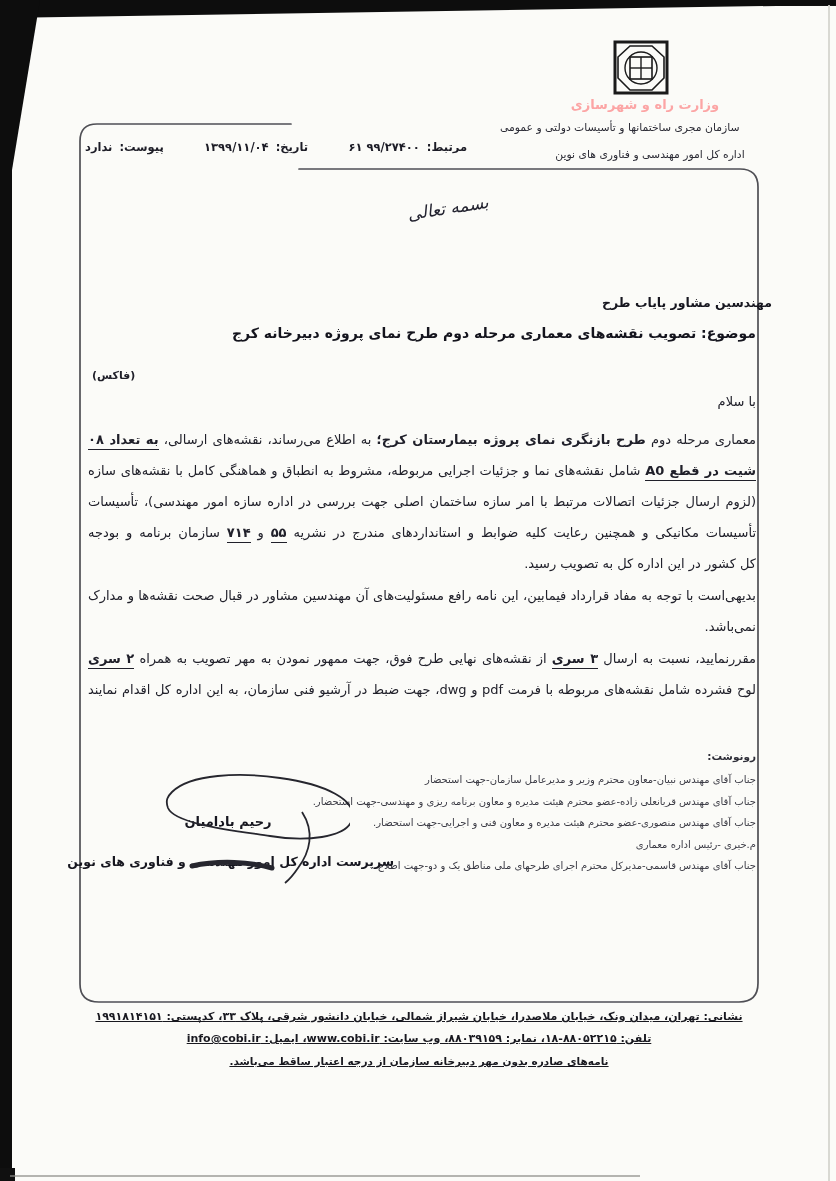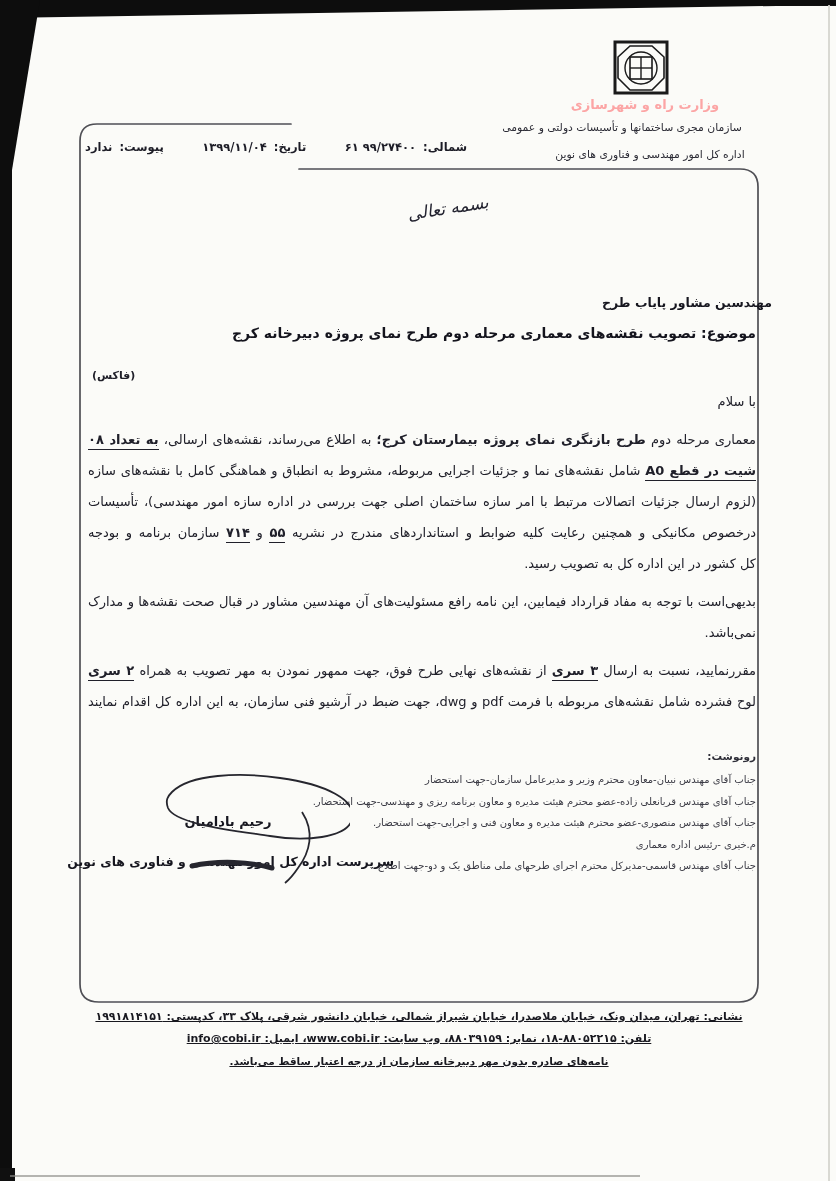--- a/index.html
+++ b/index.html
@@ -17,21 +17,21 @@
     clip-path:polygon(0 0,100% 0,30% 100%,0 100%);z-index:6;}
   .edge-bl{position:absolute;left:0;top:1168px;width:15px;height:13px;background:#101010;z-index:6;}
   .edge-bline{position:absolute;left:10px;top:1175px;width:630px;height:2px;background:#8d8d88;opacity:.65;z-index:6;}
   .edge-rshadow{position:absolute;left:828px;top:0;width:2px;height:1181px;background:#d9d9d3;z-index:5;}
 
   .abs{position:absolute;z-index:3;}
 
   
   .logo{left:612px;top:40px;width:58px;height:56px;}
   .lh-ministry{left:545px;top:97px;width:200px;text-align:center;font-weight:bold;font-size:13px;color:#fca5a5;direction:rtl;}
-  .lh-org{left:472px;top:121px;width:300px;text-align:center;font-size:10.8px;color:#2b2b35;direction:rtl;}
+  .lh-org{left:500px;top:121px;width:300px;text-align:left;font-size:10.8px;color:#2b2b35;direction:rtl;}
   .lh-dept{left:515px;top:148px;width:270px;text-align:center;font-size:10.8px;color:#2b2b35;direction:rtl;}
 
   
   .fields{left:85px;top:140px;width:382px;direction:rtl;display:flex;justify-content:space-between;
     font-size:11.5px;font-weight:bold;color:#1c1c26;}
   .field{display:flex;gap:7px;white-space:nowrap;}
 
   .frame-svg,.sig-svg{position:absolute;z-index:2;pointer-events:none;}
   .frame-svg{left:0;top:0;width:836px;height:1181px;}
 
@@ -40,21 +40,21 @@
 
   .recipient{right:64px;top:295px;font-weight:bold;font-size:12.5px;color:#16161f;direction:rtl;white-space:nowrap;}
   .subject{right:80px;top:325px;font-weight:bold;font-size:14px;color:#14141d;direction:rtl;white-space:nowrap;}
   .fax{left:92px;top:333px;font-weight:bold;font-size:11px;color:#20202a;direction:rtl;margin-top:36px;}
   .salutation{right:80px;top:394px;font-size:13px;color:#20202a;direction:rtl;}
 
   
   .body-lines{left:88px;top:424px;width:668px;direction:rtl;font-size:13px;color:#20202a;}
   .bline{height:31px;line-height:31px;overflow:hidden;text-align:justify;text-align-last:justify;text-justify:inter-word;}
   .bline.end{text-align-last:right;}
-  .bline.gap{margin-top:7px;}
+  .bline.gap{margin-top:1px;}
   .sb{font-weight:bold;}
   .su{border-bottom:1.3px solid currentColor;padding-bottom:2px;}
 
   
   .cc{right:80px;top:750px;direction:rtl;text-align:right;}
   .cc-label{font-size:10.5px;font-weight:bold;color:#2e2e38;margin-bottom:7px;}
   .cc-item{font-size:10px;line-height:21.5px;color:#3a3a44;white-space:nowrap;}
 
   
   .sig-name{left:158px;top:814px;width:140px;text-align:center;font-weight:bold;font-size:13px;color:#16161f;direction:rtl;white-space:nowrap;}
@@ -90,21 +90,21 @@
   <rect x="18" y="17" width="22" height="22" fill="none" stroke="#1a1a1a" stroke-width="1.6"></rect>
   <line x1="29" y1="17" x2="29" y2="39" stroke="#1a1a1a" stroke-width="1.4"></line>
   <line x1="18" y1="28" x2="40" y2="28" stroke="#1a1a1a" stroke-width="1.4"></line>
 </svg>
 <div class="abs lh-ministry">وزارت راه و شهرسازی</div>
 <div class="abs lh-org">سازمان مجری ساختمانها و تأسیسات دولتی و عمومی</div>
 <div class="abs lh-dept">اداره کل امور مهندسی و فناوری های نوین</div>
 
 <div class="abs fields">
   <div class="field">
-    <span>شمالی:</span>
+    <span>مرتبط:</span>
     <span>۹۹/۲۷۴۰۰ ۶۱</span>
   </div>
   <div class="field">
     <span>تاریخ:</span>
     <span>۱۳۹۹/۱۱/۰۴</span>
   </div>
   <div class="field">
     <span>پیوست:</span>
     <span>ندارد</span>
   </div>
@@ -114,21 +114,21 @@
 
 <div class="abs recipient">مهندسین مشاور پایاب طرح</div>
 <div class="abs subject">موضوع: تصویب نقشه‌های معماری مرحله دوم طرح نمای پروژه دبیرخانه کرج</div>
 <div class="abs fax">(فاکس)</div>
 <div class="abs salutation">با سلام</div>
 
 <div class="abs body-lines">
     <div class="bline"><span>معماری مرحله دوم </span><span class="sb">طرح بازنگری نمای پروژه بیمارستان کرج؛</span><span> به اطلاع می‌رساند، نقشه‌های ارسالی، </span><span class="sb su">به تعداد ۰۸</span></div>
     <div class="bline"><span class="sb su">شیت در قطع A0</span><span> شامل نقشه‌های نما و جزئیات اجرایی مربوطه، مشروط به انطباق و هماهنگی کامل با نقشه‌های سازه</span></div>
     <div class="bline"><span>(لزوم ارسال جزئیات اتصالات مرتبط با امر سازه ساختمان اصلی جهت بررسی در اداره سازه امور مهندسی)، تأسیسات الکتریکی و</span></div>
-    <div class="bline"><span>درخصوص مکانیکی و همچنین رعایت کلیه ضوابط و استانداردهای مندرج در نشریه </span><span class="sb su">۵۵</span><span> و </span><span class="sb su">۷۱۴</span><span> سازمان برنامه و بودجه</span></div>
+    <div class="bline"><span>تأسیسات مکانیکی و همچنین رعایت کلیه ضوابط و استانداردهای مندرج در نشریه </span><span class="sb su">۵۵</span><span> و </span><span class="sb su">۷۱۴</span><span> سازمان برنامه و بودجه</span></div>
     <div class="bline end"><span>کل کشور در این اداره کل به تصویب رسید.</span></div>
     <div class="bline gap"><span>بدیهی‌است با توجه به مفاد قرارداد فیمابین، این نامه رافع مسئولیت‌های آن مهندسین مشاور در قبال صحت نقشه‌ها و مدارک</span></div>
     <div class="bline end"><span>نمی‌باشد.</span></div>
     <div class="bline gap"><span>مقررنمایید، نسبت به ارسال </span><span class="sb su">۳ سری</span><span> از نقشه‌های نهایی طرح فوق، جهت ممهور نمودن به مهر تصویب به همراه </span><span class="sb su">۲ سری</span></div>
     <div class="bline"><span>لوح فشرده شامل نقشه‌های مربوطه با فرمت pdf و dwg، جهت ضبط در آرشیو فنی سازمان، به این اداره کل اقدام نمایند</span></div>
   </div>
 
 <div class="abs cc">
   <div class="cc-label">رونوشت:</div>
   <div id="cc-items">

